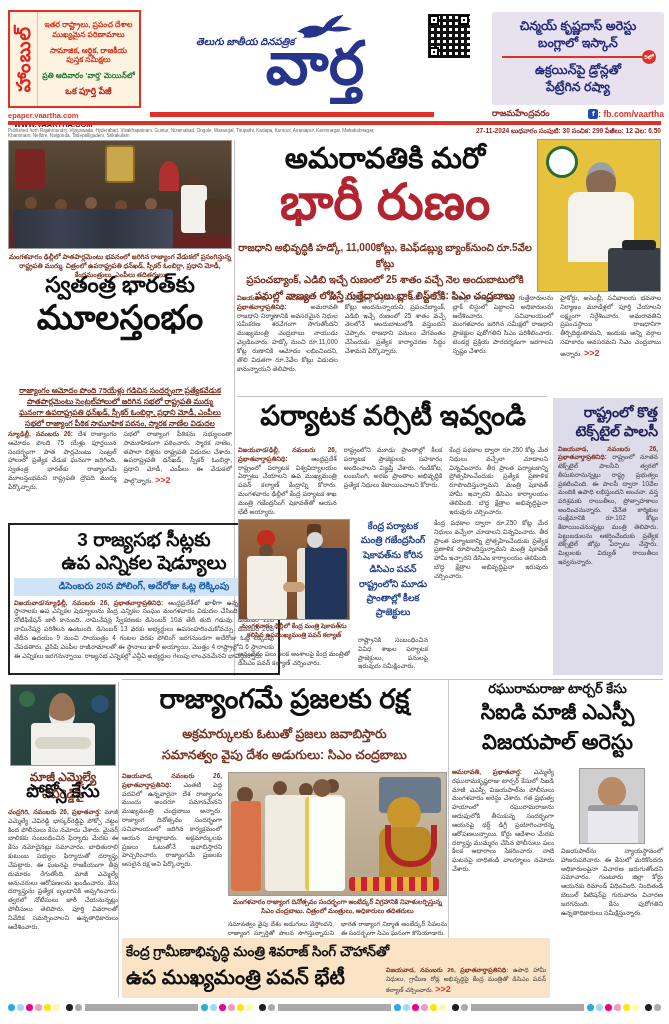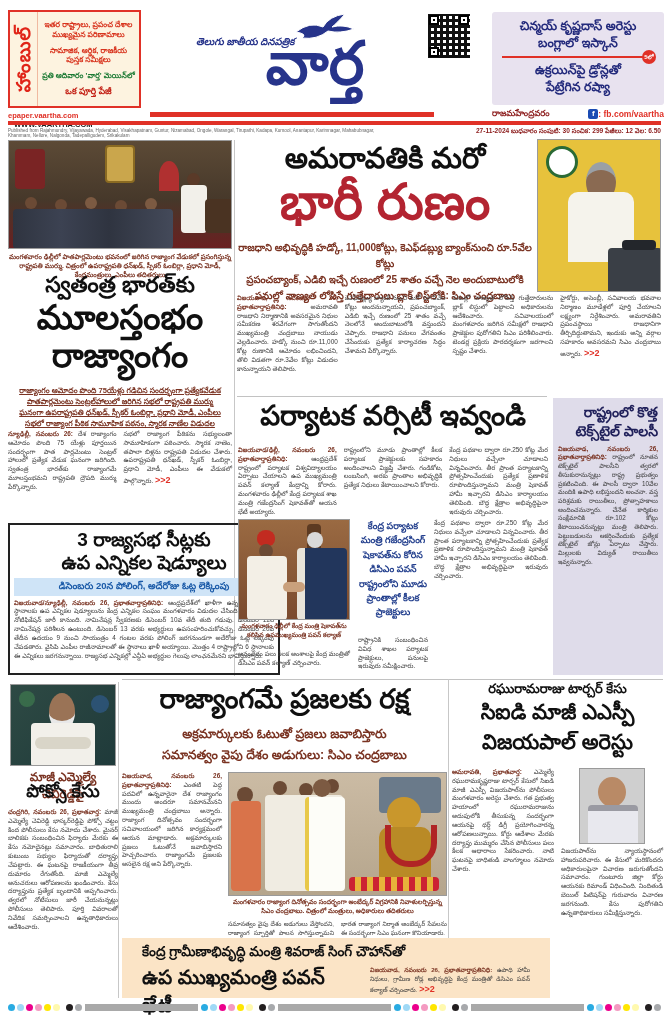--- a/index.html
+++ b/index.html
@@ -150,21 +150,20 @@
       <span class="jump">&gt;&gt;2</span>
     </div>
   </div>
 
   <div class="vrule" style="left:234px;top:140px;height:536px;"></div>
   <div class="hrule" style="left:237px;top:396px;width:310px;"></div>
 
   <div class="abs black-head" style="left:8px;top:272px;width:224px;font-size:22px;">స్వతంత్ర భారత్‌కు</div>
   <div class="abs black-head" style="left:8px;top:298px;width:224px;font-size:34px;line-height:1.12;">
     <div>మూలస్తంభం</div>
-    <div>రాజ్యాంగం</div>
   </div>
   <div class="abs subhead" style="left:8px;top:385px;width:224px;font-size:7.6px;line-height:1.45;text-decoration:underline;">
     <div>రాజ్యాంగం ఆమోదం పొంది 75యేళ్లు గడిచిన సందర్భంగా ప్రత్యేకవేడుక</div>
     <div>పాతపార్లమెంటు సెంట్రల్‌హాలులో జరిగిన సభలో రాష్ట్రపతి ముర్ము</div>
     <div>ఘనంగా ఉపరాష్ట్రపతి ధన్‌ఖడ్, స్పీకర్ ఓంబిర్లా, ప్రధాని మోడీ, ఎంపీలు</div>
     <div>సభలో రాజ్యాంగ పీఠిక సామూహిక పఠనం, స్మారక నాణేల విడుదల</div>
   </div>
   <div class="abs cols" style="left:8px;top:430px;width:224px;height:88px;">
     <div class="body-text">
       <span class="dateline">న్యూఢిల్లీ, నవంబరు 26:</span>
@@ -282,21 +281,21 @@
     </div>
     <div>
       <div class="photo" style="position:relative;width:66px;height:76px;margin:0 auto 3px;background:#cfcfcf;">
         <div class="ph-head" style="left:18px;top:8px;width:28px;height:30px;background:#b98a66;"></div>
         <div class="ph-fig" style="left:8px;top:36px;width:50px;height:40px;background:#e8e8ee;border-top:6px solid #9a9aa2;"></div>
       </div>
       <div class="body-text">విజయపాల్‌ను న్యాయస్థానంలో హాజరుపరిచారు. ఈ కేసులో మరికొందరు అధికారులపైనా విచారణ జరుగుతోందని సమాచారం. గుంటూరు జిల్లా కోర్టు ఆయనకు రిమాండ్ విధించింది. నిందితుడి బెయిల్ పిటిషన్‌పై గురువారం విచారణ జరగనుంది. కేసు పురోగతిని ఉన్నతాధికారులు సమీక్షిస్తున్నారు.</div>
     </div>
   </div>
 
-  <div class="abs" style="left:122px;top:938px;width:428px;height:60px;background:#fbe4c6;padding:6px 20px;box-sizing:border-box;">
+  <div class="abs" style="left:122px;top:938px;width:428px;height:60px;background:#fbe4c6;padding:6px 4px;box-sizing:border-box;">
     <div style="font-size:13.5px;font-weight:bold;color:#111;">కేంద్ర గ్రామీణాభివృద్ధి మంత్రి శివరాజ్ సింగ్ చౌహాన్‌తో</div>
     <div style="display:flex;gap:10px;align-items:flex-start;margin-top:3px;">
       <div style="font-size:20px;font-weight:bold;color:#111;flex:1;">ఉప ముఖ్యమంత్రి పవన్ భేటీ</div>
       <div class="body-text" style="width:160px;font-size:6.2px;">
         <span class="dateline">విజయవాడ, నవంబరు 26, ప్రభాతవార్తాప్రతినిధి:</span>
         <span>ఉపాధి హామీ నిధులు, గ్రామీణ రోడ్ల అభివృద్ధిపై కేంద్ర మంత్రితో డిసిఎం పవన్ కల్యాణ్ చర్చించారు.</span>
         <span class="jump">&gt;&gt;2</span>
       </div>
     </div>
   </div>

